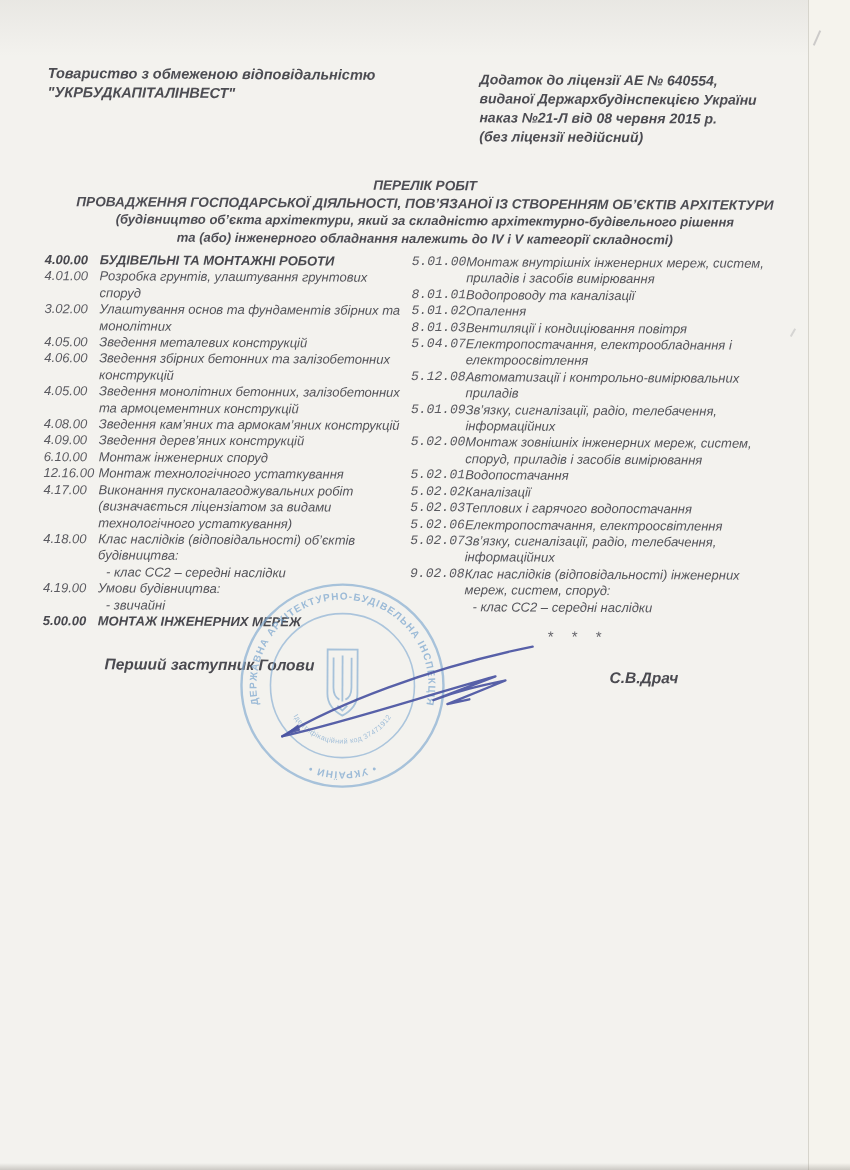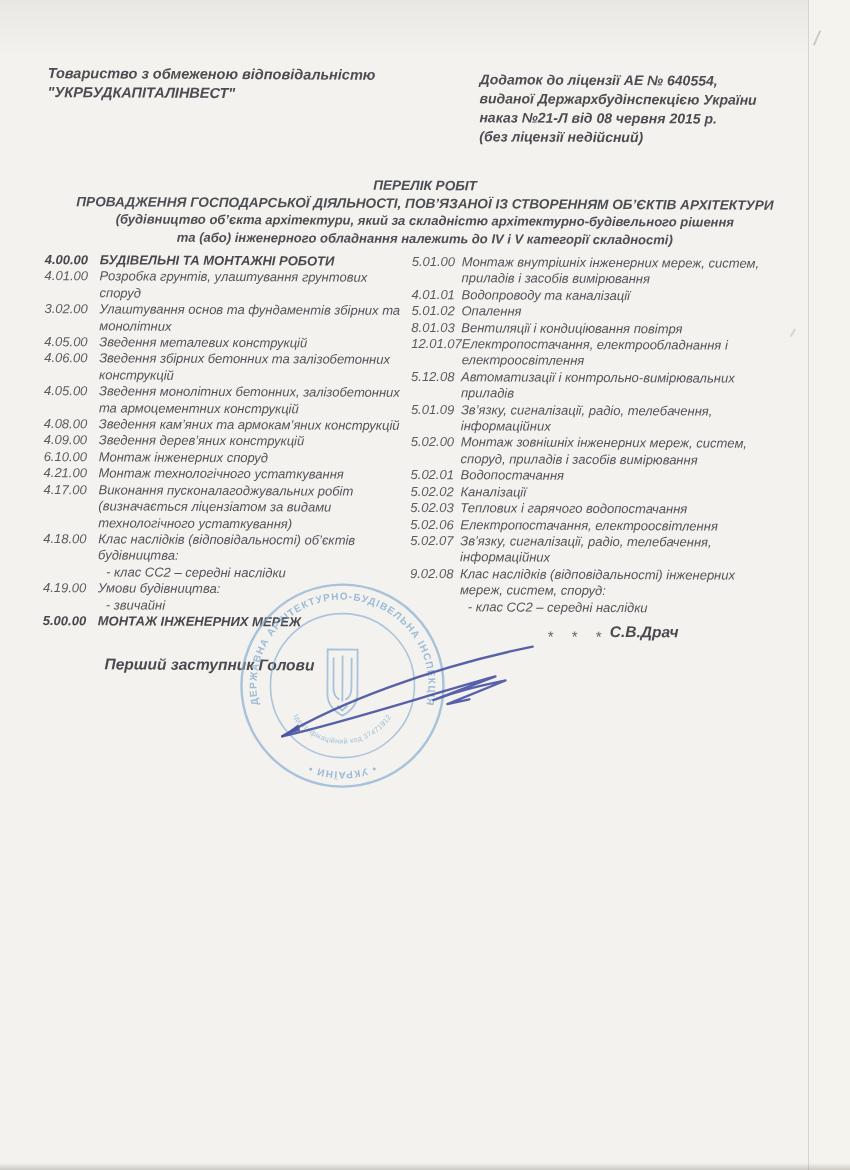--- a/index.html
+++ b/index.html
@@ -30,30 +30,30 @@
   .doc-title{position:absolute;left:45px;top:177px;width:760px;text-align:center;
     font-weight:bold;color:#4d4d54;}
   .doc-title .t1,.doc-title .t2{font-size:13.6px;line-height:17.6px;}
   .doc-title .t3,.doc-title .t4{font-size:13px;line-height:17.6px;}
 
   .col{position:absolute;top:254px;font-size:13px;line-height:16.4px;}
   .col-left{left:45px;width:374px;}
   .col-right{left:412px;width:398px;}
   .w-row{display:flex;align-items:flex-start;}
   .w-num{flex:0 0 55px;color:#5a5a60;}
-  .col-right .w-num{flex:0 0 50px;}
+  .col-right .w-num{flex:0 0 50px;font-family:Liberation Mono, monospace;}
   .w-txt{flex:1;}
   .w-line{white-space:nowrap;}
   .w-line.ind{padding-left:8px;}
   .w-row.b .w-num,.w-row.b .w-txt{font-weight:bold;color:#48484e;}
 
   .stars{position:absolute;left:550px;top:627px;font-size:15px;letter-spacing:7px;
     font-style:normal;color:#64646a;}
   .signer-title{position:absolute;left:107px;top:657px;font-weight:bold;font-size:15.5px;color:#4a4a50;}
-  .signer-name{position:absolute;left:612px;top:622px;font-weight:bold;font-size:15.5px;color:#4a4a50;}
+  .signer-name{position:absolute;left:612px;top:668px;font-weight:bold;font-size:15.5px;color:#4a4a50;}
 
   .stamp{position:absolute;left:233px;top:580px;width:224px;height:216px;opacity:.85;}
   .stamp .s-ring{fill:none;stroke:currentColor;stroke-width:2.4;opacity:.8;}
   .stamp .s-ring2{fill:none;stroke:currentColor;stroke-width:1.6;opacity:.75;}
   .stamp text{font-family:"Liberation Sans",sans-serif;font-style:normal;fill:currentColor;}
   .stamp .s-text{font-size:10px;letter-spacing:1.1px;font-weight:bold;opacity:.9;}
   .stamp .s-small{font-size:7.2px;letter-spacing:.4px;opacity:.85;}
   .stamp .s-trident path{fill:none;stroke:currentColor;stroke-width:1.8;opacity:.8;}
 
   .signature{position:absolute;left:268px;top:616px;width:322px;height:152px;}
@@ -143,21 +143,21 @@
           <div class="w-line">Зведення дерев’яних конструкцій</div>
         </div>
       </div>
       <div class="w-row">
         <div class="w-num">6.10.00</div>
         <div class="w-txt">
           <div class="w-line">Монтаж інженерних споруд</div>
         </div>
       </div>
       <div class="w-row">
-        <div class="w-num">4.21.00</div>
+        <div class="w-num">12.16.00</div>
         <div class="w-txt">
           <div class="w-line">Монтаж технологічного устаткування</div>
         </div>
       </div>
       <div class="w-row">
         <div class="w-num">4.17.00</div>
         <div class="w-txt">
           <div class="w-line">Виконання пусконалагоджувальних робіт</div>
           <div class="w-line">(визначається ліцензіатом за видами</div>
           <div class="w-line">технологічного устаткування)</div>
@@ -187,39 +187,39 @@
     </div>
   <div class="col col-right" id="col-right">
       <div class="w-row">
         <div class="w-num">5.01.00</div>
         <div class="w-txt">
           <div class="w-line">Монтаж внутрішніх інженерних мереж, систем,</div>
           <div class="w-line">приладів і засобів вимірювання</div>
         </div>
       </div>
       <div class="w-row">
-        <div class="w-num">4.01.01</div>
+        <div class="w-num">8.01.01</div>
         <div class="w-txt">
           <div class="w-line">Водопроводу та каналізації</div>
         </div>
       </div>
       <div class="w-row">
         <div class="w-num">5.01.02</div>
         <div class="w-txt">
           <div class="w-line">Опалення</div>
         </div>
       </div>
       <div class="w-row">
         <div class="w-num">8.01.03</div>
         <div class="w-txt">
           <div class="w-line">Вентиляції і кондиціювання повітря</div>
         </div>
       </div>
       <div class="w-row">
-        <div class="w-num">12.01.07</div>
+        <div class="w-num">5.04.07</div>
         <div class="w-txt">
           <div class="w-line">Електропостачання, електрообладнання і</div>
           <div class="w-line">електроосвітлення</div>
         </div>
       </div>
       <div class="w-row">
         <div class="w-num">5.12.08</div>
         <div class="w-txt">
           <div class="w-line">Автоматизації і контрольно-вимірювальних</div>
           <div class="w-line">приладів</div>

